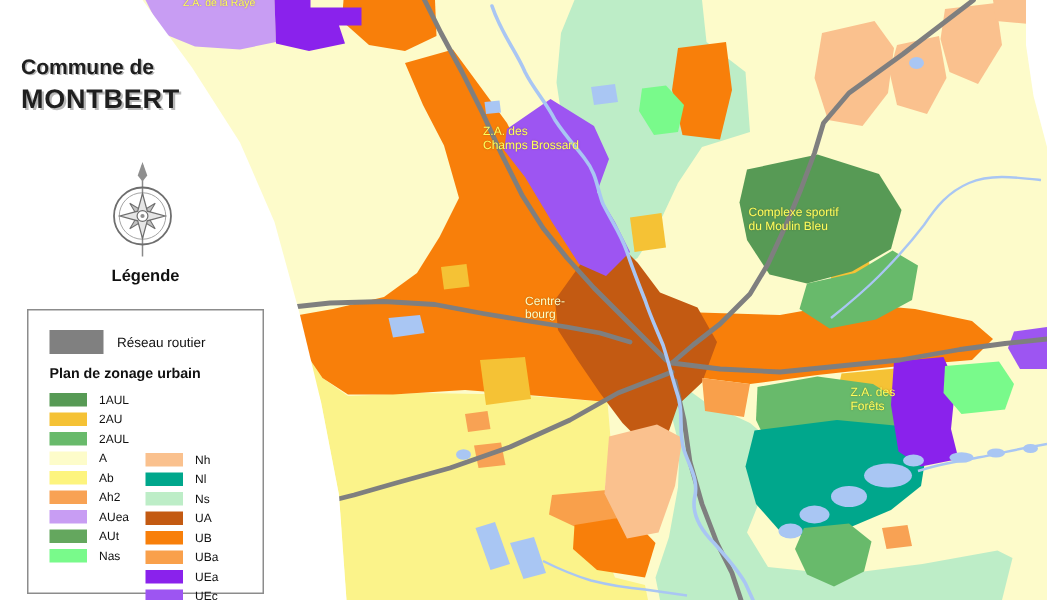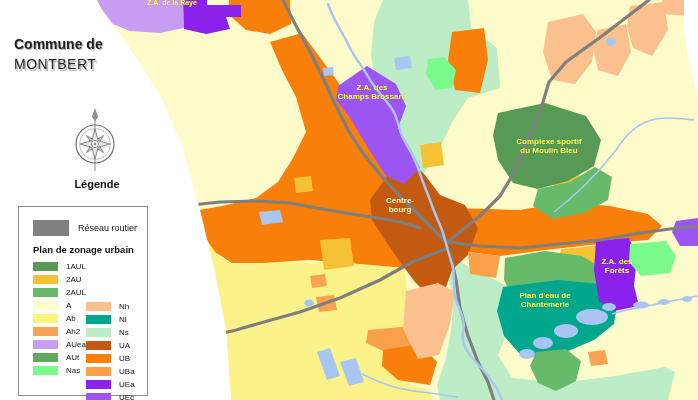--- a/index.html
+++ b/index.html
@@ -14,40 +14,40 @@
   .zUEc{fill:#9d55f2}.zAUea{fill:#c89df3}.zNas{fill:#79fa8b}.zAh2{fill:#f8a254}
   .road{stroke:#7f7f7f;stroke-width:3.2;fill:none;stroke-linecap:round;stroke-linejoin:round}
   .river{stroke:#a9c6f3;stroke-width:2.4;fill:none;stroke-linecap:round}
   .stream{stroke:#a9c6f3;stroke-width:1.6;fill:none}
   .pond{fill:#a9c6f3}
   .mask{fill:#ffffff}
 
   
   .title{position:absolute;left:14px;top:36px;color:#1f1f1f;}
   .t1{font-size:14px;font-weight:bold;text-shadow:1px 1px 0 #b5b5b5;}
-  .t2{font-size:14px;font-weight:normal;letter-spacing:.5px;margin-top:4px;text-shadow:1.5px 1.5px 0 #b9b9b9;}
+  .t2{font-size:18px;font-weight:bold;letter-spacing:.5px;margin-top:4px;text-shadow:1.5px 1.5px 0 #b9b9b9;}
   .legend-head{position:absolute;left:0;top:178px;width:194px;text-align:center;
                font-size:11px;font-weight:bold;color:#111;}
 
   
-  .legend-panel{position:absolute;left:18px;top:206px;width:130px;height:190px;background:#fff;
+  .legend-panel{position:absolute;left:18px;top:206px;width:158px;height:190px;background:#fff;
                 border:1px solid #8c8c8c;box-sizing:border-box;padding:9px 0 0 14px;}
   .net-row{display:flex;align-items:center;height:23px;}
   .net-sw{width:36px;height:16px;margin-right:9px;flex:none;}
   .net-lbl{font-size:9px;color:#111;}
   .zoning-head{font-size:9.5px;font-weight:bold;color:#111;margin:5px 0 5px 0;}
   .zoning-cols{display:flex;text-align:center;}
   .zcol1{width:64px;}
   .zcol2{width:76px;margin-top:40px;}
   .zrow{display:flex;align-items:center;height:13px;}
   .zsw{width:25px;height:9.5px;margin-right:8px;flex:none;}
   .zlbl{font-size:8px;color:#111;}
 
   
-  .mlabel{position:absolute;width:100px;text-align:center;font-size:8px;font-weight:bold;
+  .mlabel{position:absolute;width:100px;font-size:8px;font-weight:normal;
           color:#ffff5e;line-height:1.18;text-shadow:0 0 1px rgba(90,60,0,.55);}
   .ml-0{left:122px;top:-1px;font-size:7px;}
   .ml-1{left:322px;top:83px;}
   .ml-2{left:499px;top:137px;}
   .ml-3{left:350px;top:196px;color:#ffffc8;}
   .ml-4{left:567px;top:257px;}
   .ml-5{left:495px;top:291px;}
 </style>
 </head>
 <body>
@@ -175,24 +175,20 @@
     <div>du Moulin Bleu</div>
   </div>
   <div class="mlabel ml-3">
     <div>Centre-</div>
     <div>bourg</div>
   </div>
   <div class="mlabel ml-4">
     <div>Z.A. des</div>
     <div>Forêts</div>
   </div>
-  <div class="mlabel ml-5">
-    <div>Plan d'eau de</div>
-    <div>Chantemerle</div>
-  </div>
 
   <div class="title">
     <div class="t1">Commune de</div>
     <div class="t2">MONTBERT</div>
   </div>
 
   <div class="legend-head">Légende</div>
 
   <div class="legend-panel">
     <div class="net-row">

